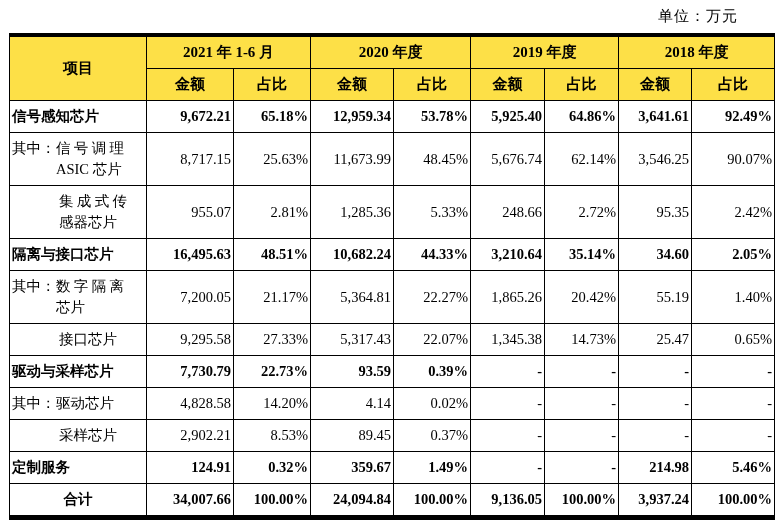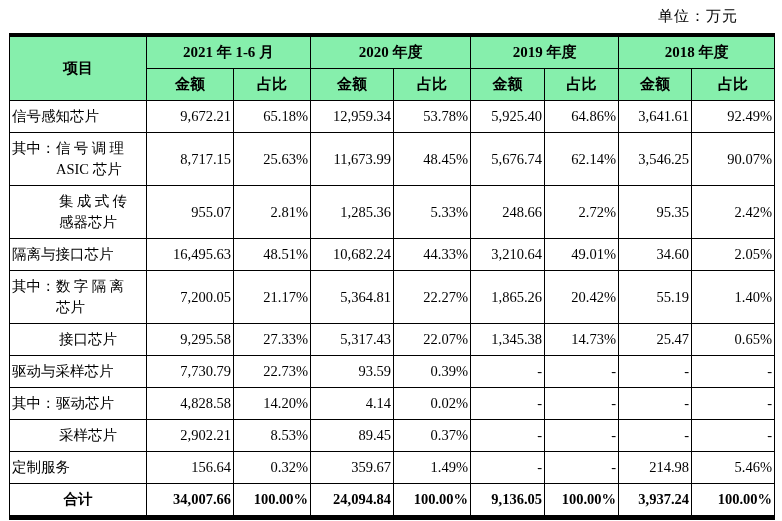--- a/index.html
+++ b/index.html
@@ -37,36 +37,36 @@
   }
   table.fin th, table.fin td {
     border: 1px solid #000;
     vertical-align: middle;
     font-size: 14.5px;
     line-height: 21px;
     padding: 5px 2px;
     overflow: hidden;
   }
   table.fin th {
-    background: #86efac;
+    background: #fde047;
     font-weight: bold;
     text-align: center;
     font-size: 15px;
     padding: 5px 0;
   }
   td.num {
     text-align: right;
     padding-right: 11px;
     white-space: nowrap;
   }
   td.label-cell {
     padding-left: 6px;
     padding-right: 4px;
   }
-  tr.cat td { font-weight: normal; }
+  tr.cat td { font-weight: bold; }
   tr.total td { font-weight: bold; }
   tr.total td.label-cell { text-align: center; padding-left: 2px; }
   .prefix-wrap { display: flex; align-items: flex-start; }
   .prefix { flex: 0 0 44px; white-space: nowrap; }
   .ltext {
     display: inline-block;
     width: 68px;
     text-align: justify;
     text-align-last: left;
   }
@@ -150,21 +150,21 @@
         <td class="num">95.35</td>
         <td class="num">2.42%</td>
       </tr>
       <tr class="cat">
         <td class="label-cell">隔离与接口芯片</td>
         <td class="num">16,495.63</td>
         <td class="num">48.51%</td>
         <td class="num">10,682.24</td>
         <td class="num">44.33%</td>
         <td class="num">3,210.64</td>
-        <td class="num">49.01%</td>
+        <td class="num">35.14%</td>
         <td class="num">34.60</td>
         <td class="num">2.05%</td>
       </tr>
       <tr>
         <td class="label-cell">
           <div class="prefix-wrap">
             <span class="prefix">其中：</span>
             <span class="ltext">数字隔离芯片</span>
           </div>
         </td>
@@ -225,21 +225,21 @@
         <td class="num">8.53%</td>
         <td class="num">89.45</td>
         <td class="num">0.37%</td>
         <td class="num">-</td>
         <td class="num">-</td>
         <td class="num">-</td>
         <td class="num">-</td>
       </tr>
       <tr class="cat">
         <td class="label-cell">定制服务</td>
-        <td class="num">156.64</td>
+        <td class="num">124.91</td>
         <td class="num">0.32%</td>
         <td class="num">359.67</td>
         <td class="num">1.49%</td>
         <td class="num">-</td>
         <td class="num">-</td>
         <td class="num">214.98</td>
         <td class="num">5.46%</td>
       </tr>
       <tr class="total">
         <td class="label-cell">合计</td>

